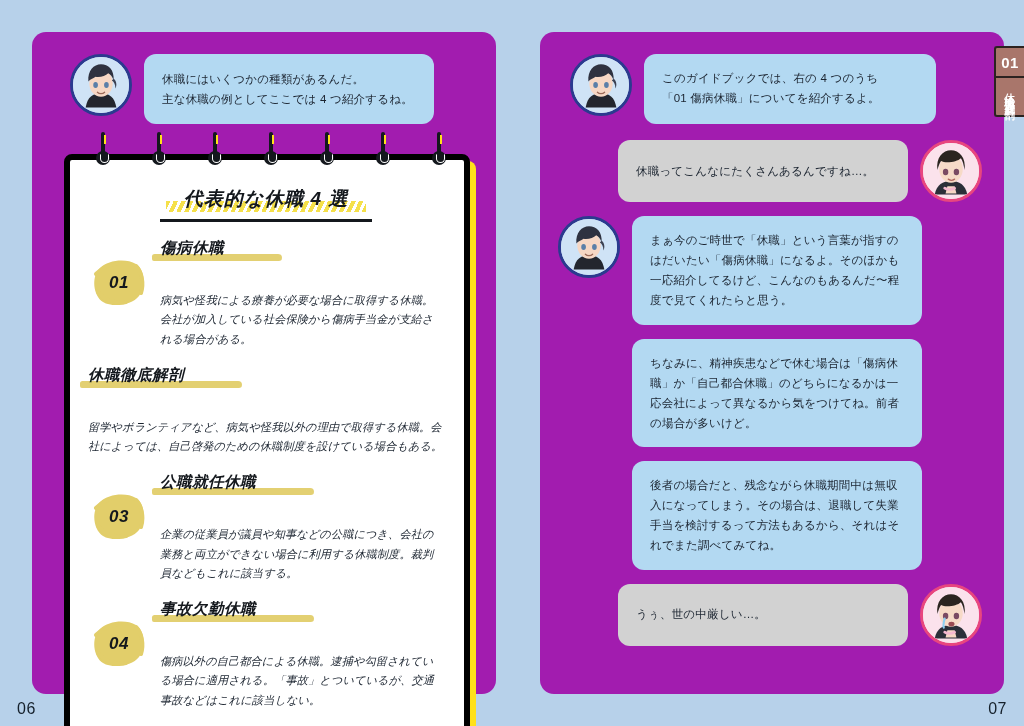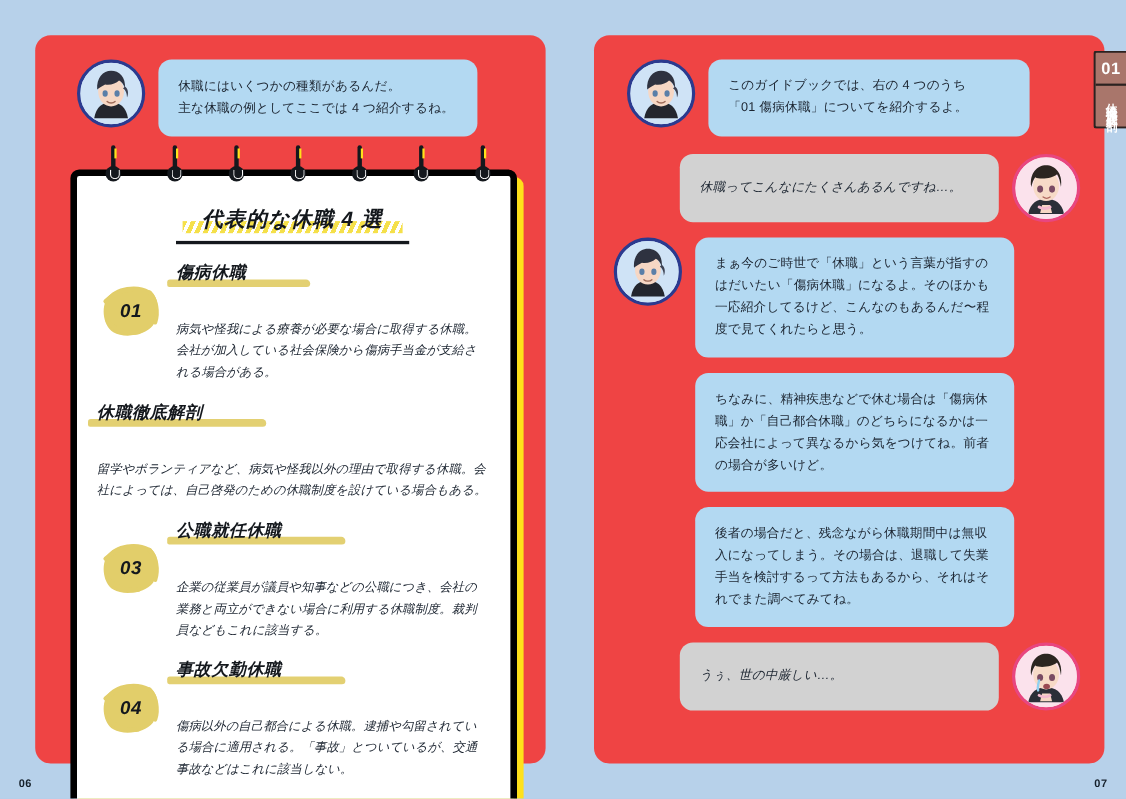--- a/index.html
+++ b/index.html
@@ -14,45 +14,45 @@
     width: 1024px; height: 726px;
     background: #b7d1ea;
   }
 
   
   .page {
     position: absolute;
     top: 32px;
     width: 464px;
     height: 662px;
-    background: #ef4444;
+    background: #a21caf;
     border-radius: 14px;
   }
   .page-left  { left: 32px; }
   .page-right { left: 540px; }
 
   
   .page-num {
     position: absolute;
     bottom: 8px;
-    font-size: 10px;
-    font-weight: bold;
+    font-size: 16px;
+    font-weight: normal;
     color: #15202b;
     letter-spacing: .5px;
   }
   .page-num-left  { left: 17px; }
   .page-num-right { right: 17px; }
 
   
   .chat-row {
     display: flex;
     align-items: flex-start;
     gap: 12px;
   }
-  .chat-row.right { flex-direction: row-reverse; font-style: italic; }
+  .chat-row.right { flex-direction: row-reverse; }
 
   .avatar {
     flex: 0 0 auto;
     width: 62px; height: 62px;
     border-radius: 50%;
     position: relative;
     overflow: hidden;
   }
   .avatar.male {
     border: 3px solid #2b3a8f;

